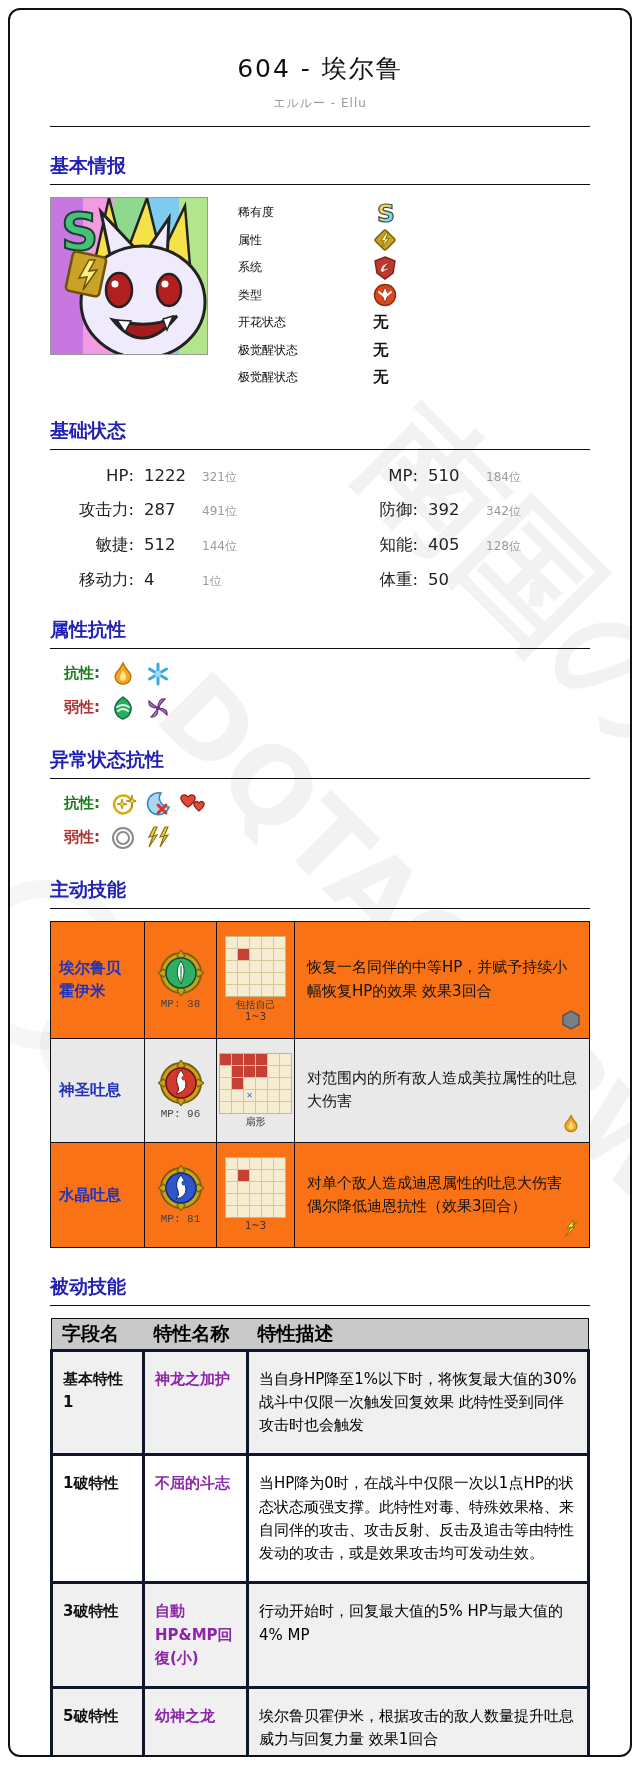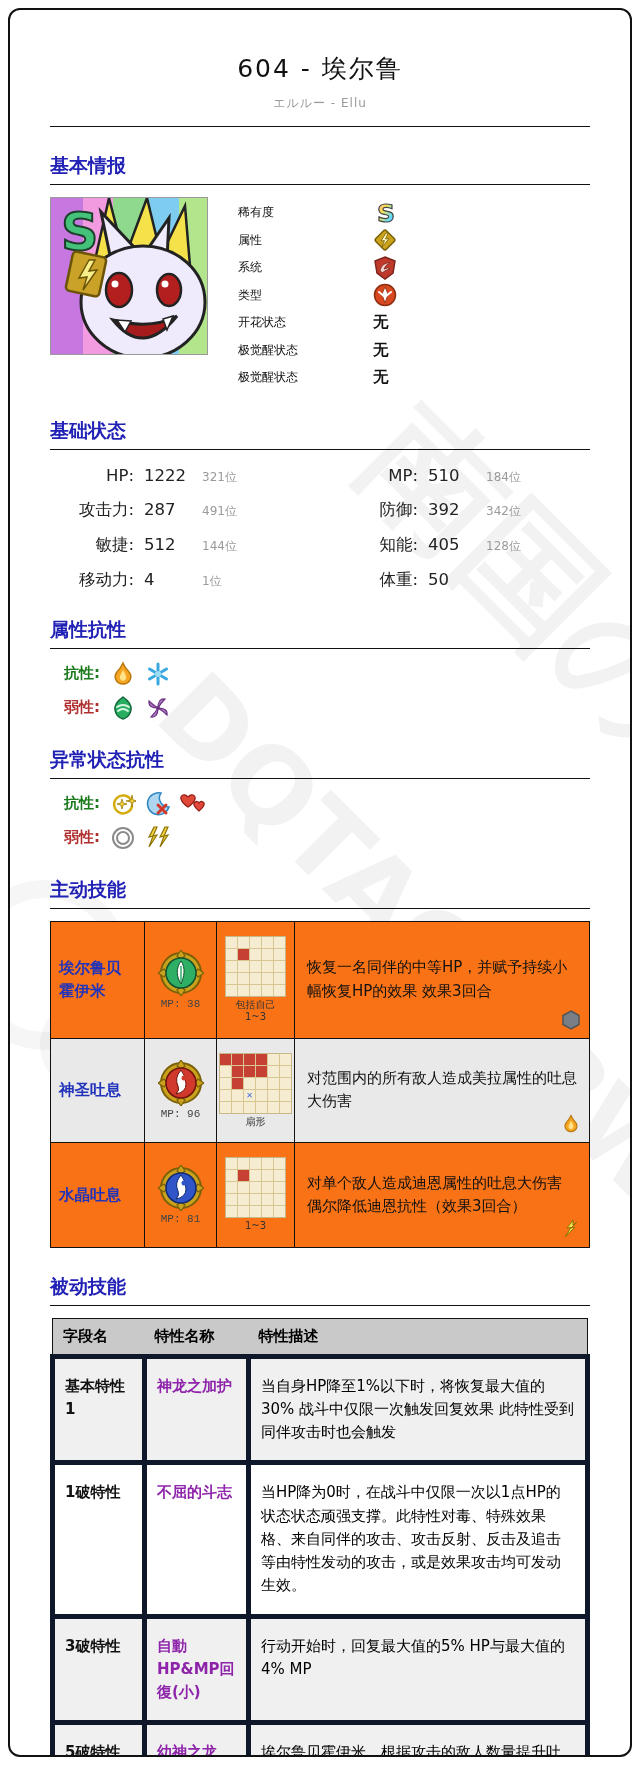--- a/index.html
+++ b/index.html
@@ -58,22 +58,22 @@
   .sk-range-cell { width:74px; text-align:center; padding:14px 2px; }
   .rgrid { display:grid; gap:1px; background:#d8c693; border:1px solid #c9b887; width:max-content; margin:0 auto; }
   .gcell { width:11px; height:11px; background:#f6ecd2; font-size:8px; line-height:11px; color:#3a6fd8; font-weight:bold; }
   .gred { background:#c64133; }
   .range-lbl { font-size:10px; color:#333; margin-top:2px; line-height:1.25; }
   .sk-desc { padding:4px 12px; font-size:15px; line-height:1.55; color:#111; position:relative; }
   .sk-elem { position:absolute; right:8px; bottom:6px; }
 
   
   table.passive { width:100%; border-collapse:collapse; margin-top:6px; }
-  table.passive th { background:#c9c9c9; font-size:15px; text-align:left; padding:8px 10px; font-weight:bold; border:none; }
-  table.passive td { border:5px solid #0f172a; padding:16px 10px; vertical-align:top; font-size:15px; line-height:1.55; }
+  table.passive th { background:#c9c9c9; font-size:19px; text-align:left; padding:2px 10px; font-weight:bold; border:none; }
+  table.passive td { border:3px solid #0f172a; padding:16px 10px; vertical-align:top; font-size:15px; line-height:1.55; }
   table.passive { border:1.5px solid #111; }
   tr.prow0 { background:#f0f0f0; }
   tr.prow1 { background:#ffffff; }
   .pt-slot { width:92px; font-weight:bold; color:#111; }
   .pt-name { width:104px; font-weight:bold; color:#8e24aa; }
 
   .leader-desc { font-size:16px; font-weight:bold; color:#111; margin:14px 0 4px 2px; }
   svg { display:block; }
   .inlsvg svg { display:inline-block; vertical-align:middle; }
 </style>

